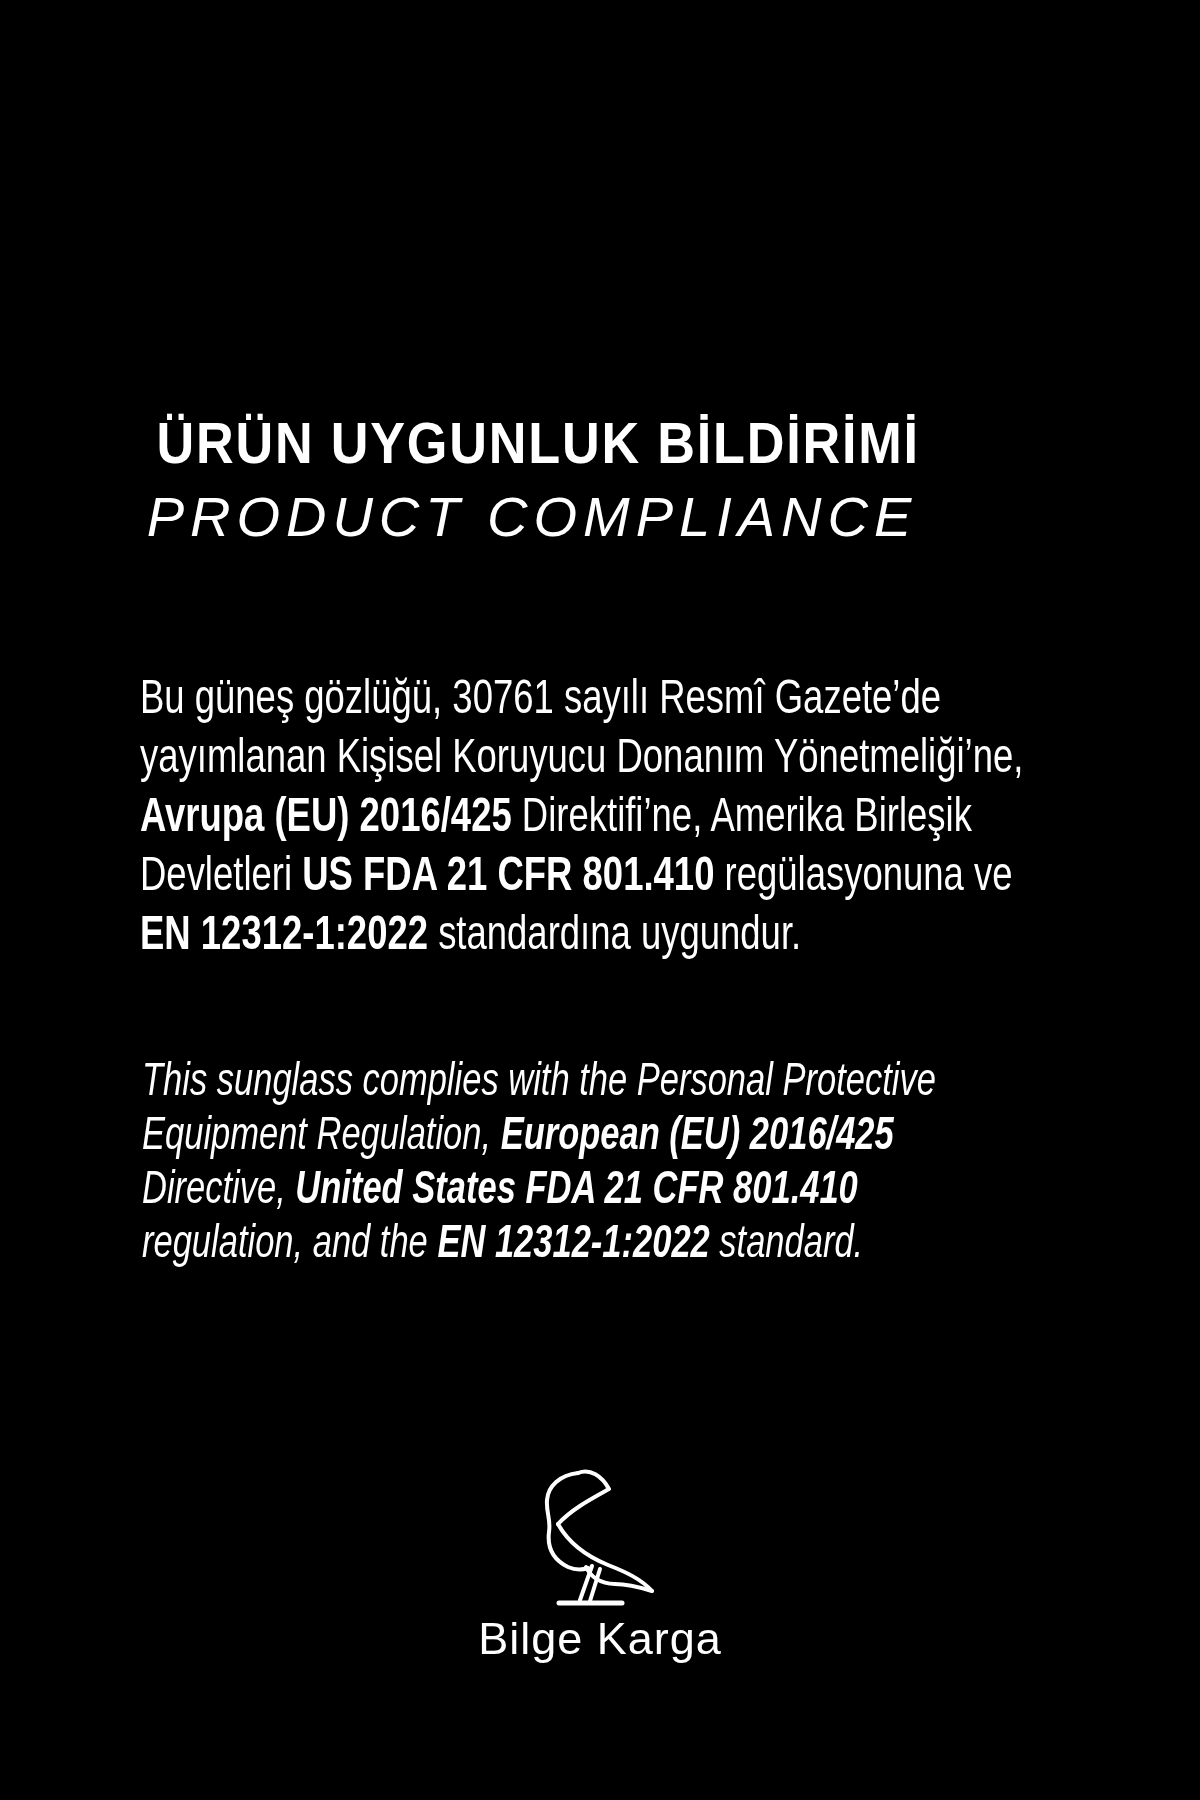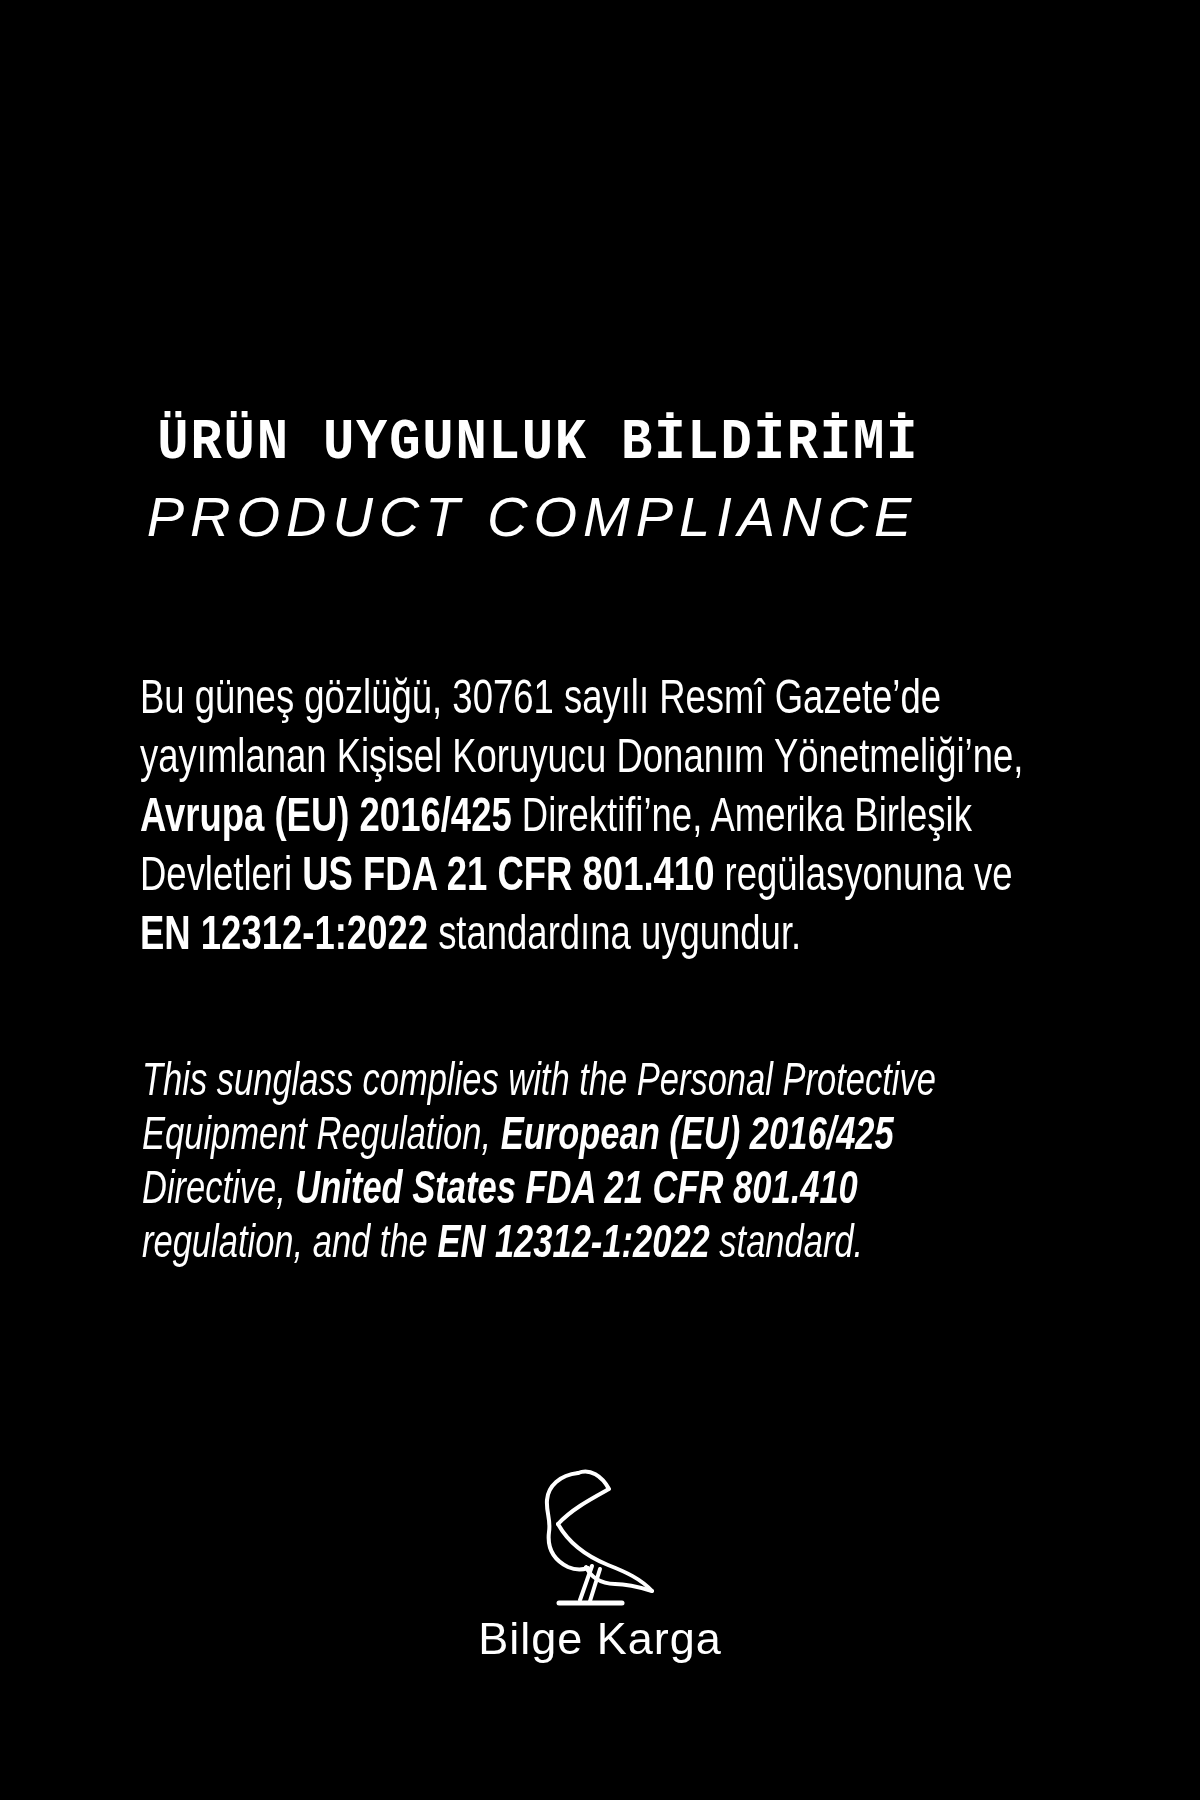--- a/index.html
+++ b/index.html
@@ -9,21 +9,20 @@
     background:#000000;
     color:#ffffff;
     font-family:"Liberation Sans", sans-serif;
     overflow:hidden;
   }
   .title{
     position:absolute;top:414px;left:0;width:1077px;
     margin:0;text-align:center;
     font-size:58px;font-weight:bold;line-height:1;letter-spacing:2px;
     white-space:nowrap;
-    font-family:Liberation Mono, monospace;
   }
   .title-inner{display:inline-block;transform:scaleX(0.9);transform-origin:center top;}
   .subtitle{
     position:absolute;top:489px;left:0;width:1064px;
     margin:0;text-align:center;
     font-size:56px;font-weight:400;font-style:italic;
     line-height:1;letter-spacing:6px;white-space:nowrap;
   }
   .par{
     margin:0;white-space:nowrap;

